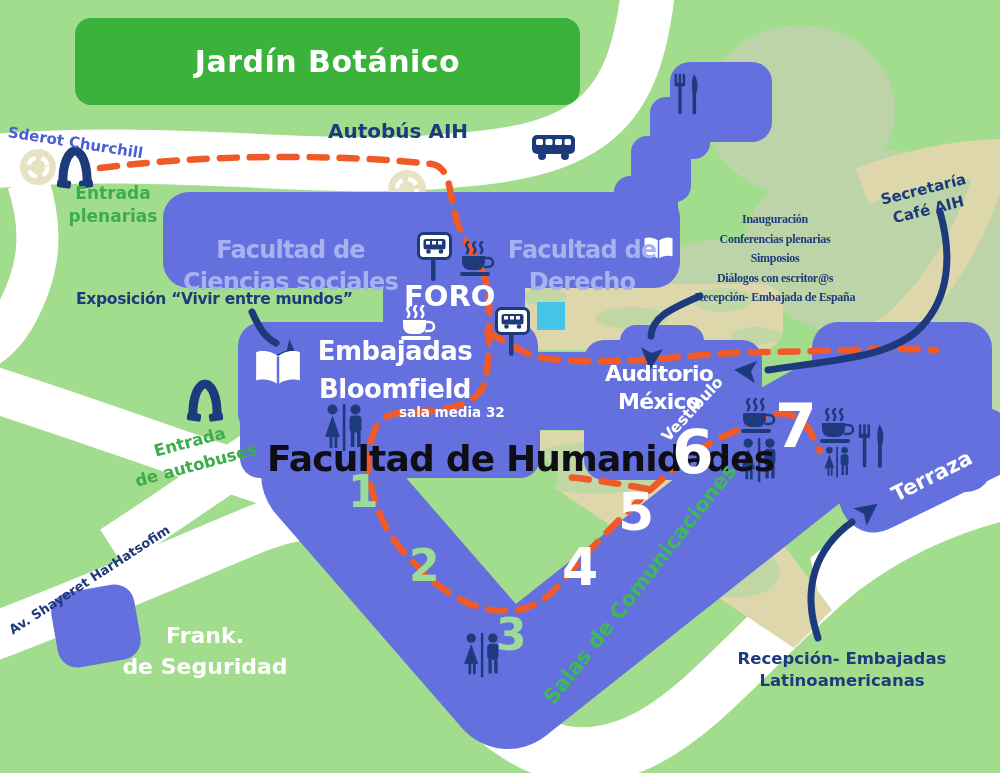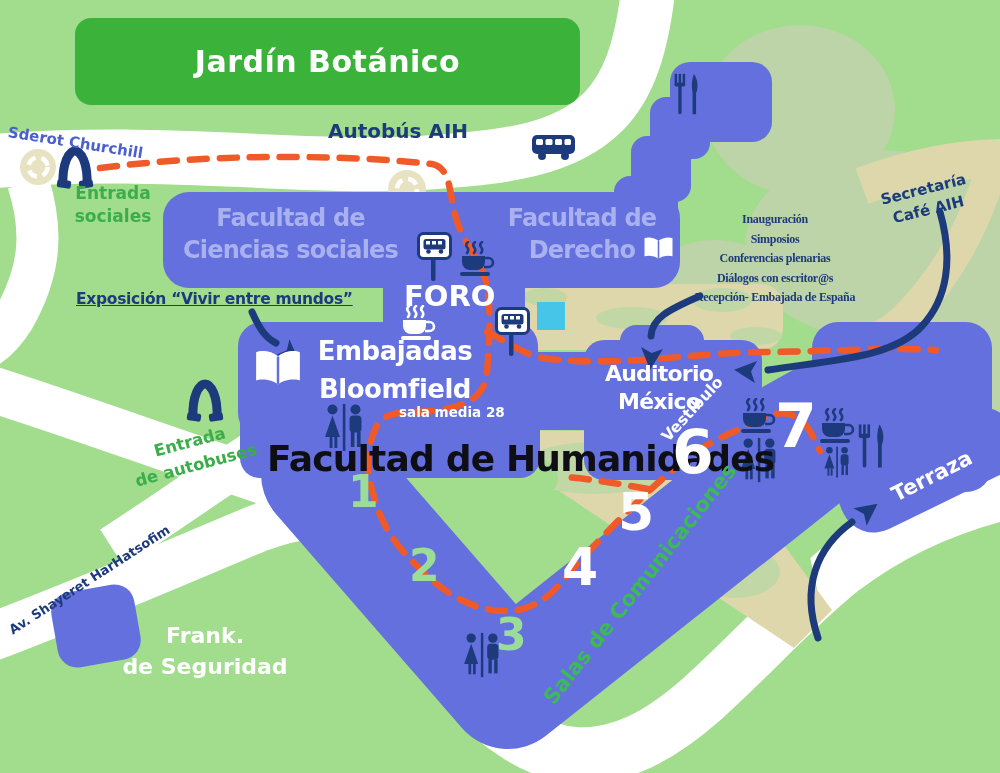--- a/index.html
+++ b/index.html
@@ -4,21 +4,21 @@
 <style>
   html,body{margin:0;padding:0;background:#e8e8e8;}
   .stage{position:relative;width:1000px;height:773px;overflow:hidden;background:#a2dc8d;
          font-family:"DejaVu Sans",sans-serif;padding-left:6px;}
   .stage *{box-sizing:border-box;}
   svg.base{position:absolute;left:0;top:0;}
   .lbl{position:absolute;font-weight:bold;white-space:nowrap;line-height:1.15;}
   .ctr{text-align:center;}
   .white{color:#ffffff;}
   .navy{color:#1d3b7c;}
-  .lav{color:#a9b2ef;}
+  .lav{color:#a9b2ef;margin-top:32px;}
   .green{color:#3bae4b;}
   .ltgreen{color:#9bdd98;}
   .black{color:#0e0e14;}
   .banner{position:absolute;left:75px;top:18px;width:505px;height:87px;background:#3bb33b;
           border-radius:16px;display:flex;align-items:center;justify-content:center;
           color:#fff;font-weight:bold;font-size:30px;letter-spacing:.5px;}
   .icon{position:absolute;}
   .icon svg{display:block;}
 </style>
 </head>
@@ -311,51 +311,51 @@
       <rect x="3" y="12" width="12" height="4.5" rx="2" fill="#1d3b7c"></rect>
       <rect x="7.2" y="15" width="3.8" height="33" rx="1.9" fill="#1d3b7c"></rect>
       <path d="M25 2 C29.5 8 30.5 17 27.5 24 L27.5 48 L23.5 48 L23.5 24 C22 16 22.5 8 25 2 Z" fill="#1d3b7c"></path>
     </svg>
   </div>
 
   <div class="lbl" style="left:8px;top:124px;font-size:15px;color:#4a5fd0;transform:rotate(9deg);transform-origin:left center;">Sderot Churchill</div>
 
   <div class="lbl ctr green" style="left:48px;top:182px;width:130px;font-size:17px;line-height:23px;">
     <div>Entrada</div>
-    <div>sociales</div>
+    <div>plenarias</div>
   </div>
 
   <div class="lbl navy" style="left:328px;top:120px;font-size:20px;">Autobús AIH</div>
 
   <div class="lbl ctr lav" style="left:163px;top:202px;width:255px;font-size:24px;line-height:32px;letter-spacing:-0.8px;">
     <div>Facultad de</div>
     <div>Ciencias sociales</div>
   </div>
 
   <div class="lbl ctr lav" style="left:492px;top:202px;width:180px;font-size:24px;line-height:32px;letter-spacing:-0.8px;">
     <div>Facultad de</div>
     <div>Derecho</div>
   </div>
 
 
   <div class="lbl white" style="left:404px;top:280px;font-size:29px;">FORO</div>
 
-  <div class="lbl navy" style="left:76px;top:291px;font-size:15.5px;letter-spacing:-0.3px;text-decoration:underline;">Exposición “Vivir entre mundos”</div>
+  <div class="lbl navy" style="left:76px;top:291px;font-size:15.5px;letter-spacing:-0.3px;">Exposición “Vivir entre mundos”</div>
 
   <div class="lbl ctr white" style="left:295px;top:332px;width:200px;font-size:26px;line-height:38px;letter-spacing:-0.5px;">
     <div>Embajadas</div>
     <div>Bloomfield</div>
   </div>
 
-  <div class="lbl white" style="left:399px;top:405px;font-size:13.5px;">sala media 28</div>
+  <div class="lbl white" style="left:399px;top:405px;font-size:13.5px;">sala media 32</div>
 
   <div class="lbl ctr navy" style="left:640px;top:210px;width:270px;font-size:12px;line-height:19.5px;letter-spacing:-0.3px;font-family:Liberation Serif, serif;">
     <div>Inauguración</div>
+    <div>Conferencias plenarias</div>
     <div>Simposios</div>
-    <div>Conferencias plenarias</div>
     <div>Diálogos con escritor@s</div>
     <div>Recepción- Embajada de España</div>
   </div>
 
   <div class="lbl ctr navy" style="left:856px;top:179px;width:140px;font-size:15px;line-height:21px;transform:rotate(-14deg);">
     <div>Secretaría</div>
     <div>Café AIH</div>
   </div>
 
   <div class="lbl ctr white" style="left:584px;top:360px;width:150px;font-size:22px;line-height:28px;letter-spacing:-0.8px;">
@@ -385,14 +385,18 @@
     <div>de autobuses</div>
   </div>
 
   <div class="lbl ctr navy" style="left:-20px;top:573px;width:220px;font-size:13px;transform:rotate(-33deg);">Av. Shayeret HarHatsofim</div>
 
   <div class="lbl ctr white" style="left:110px;top:620px;width:190px;font-size:22px;line-height:31px;">
     <div>Frank.</div>
     <div>de Seguridad</div>
   </div>
 
+  <div class="lbl ctr navy" style="left:722px;top:648px;width:240px;font-size:16.5px;line-height:22px;">
+    <div>Recepción- Embajadas</div>
+    <div>Latinoamericanas</div>
+  </div>
 
 </div>
 
 </body></html>

